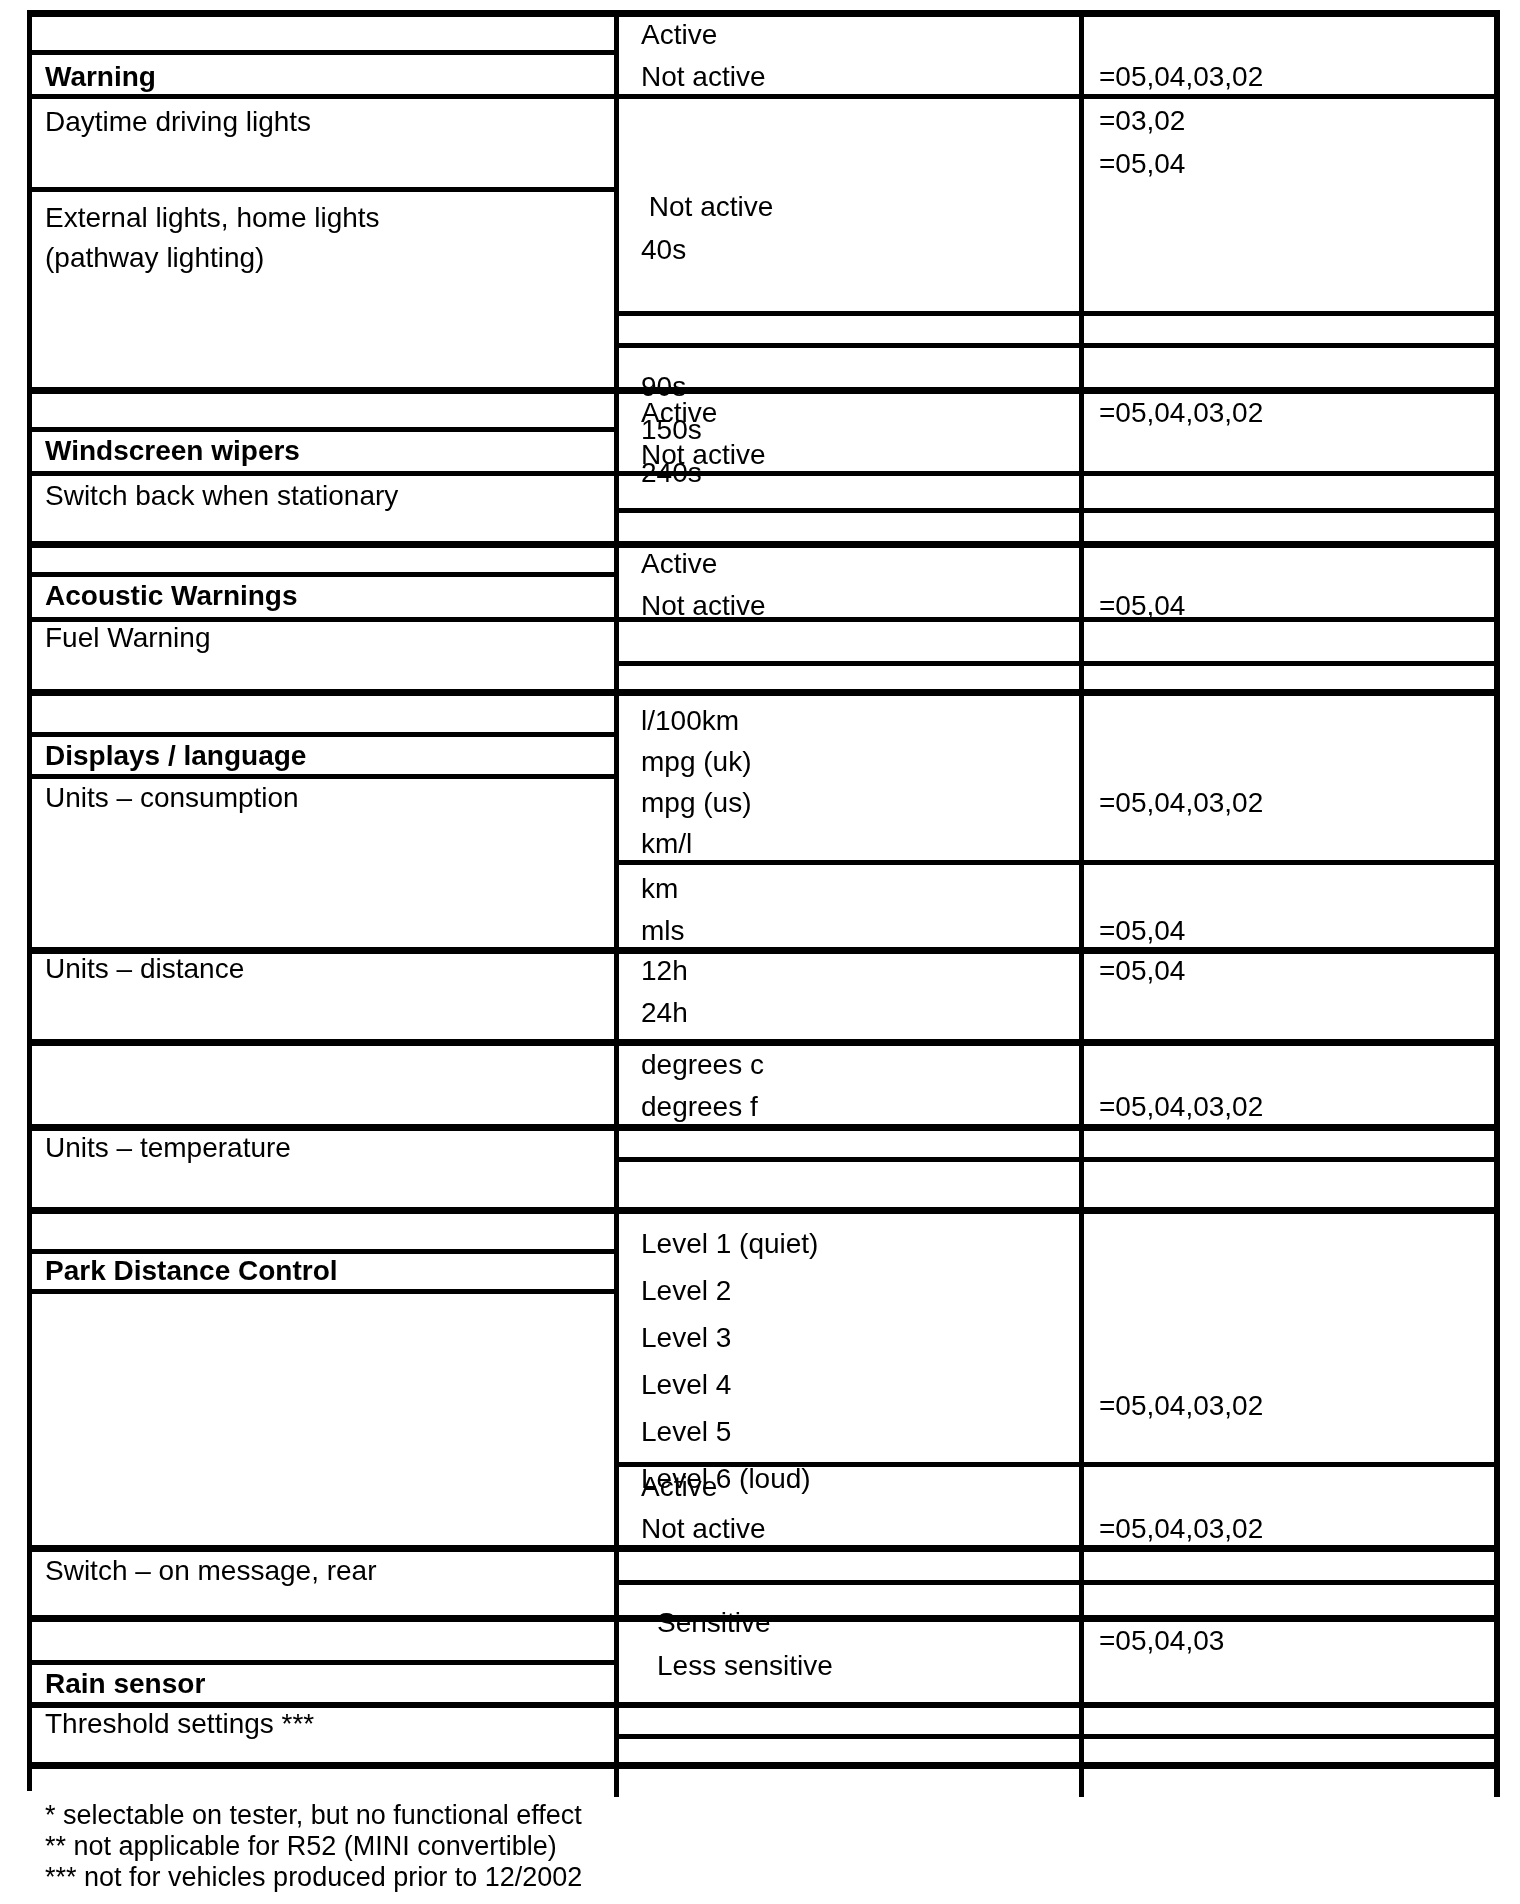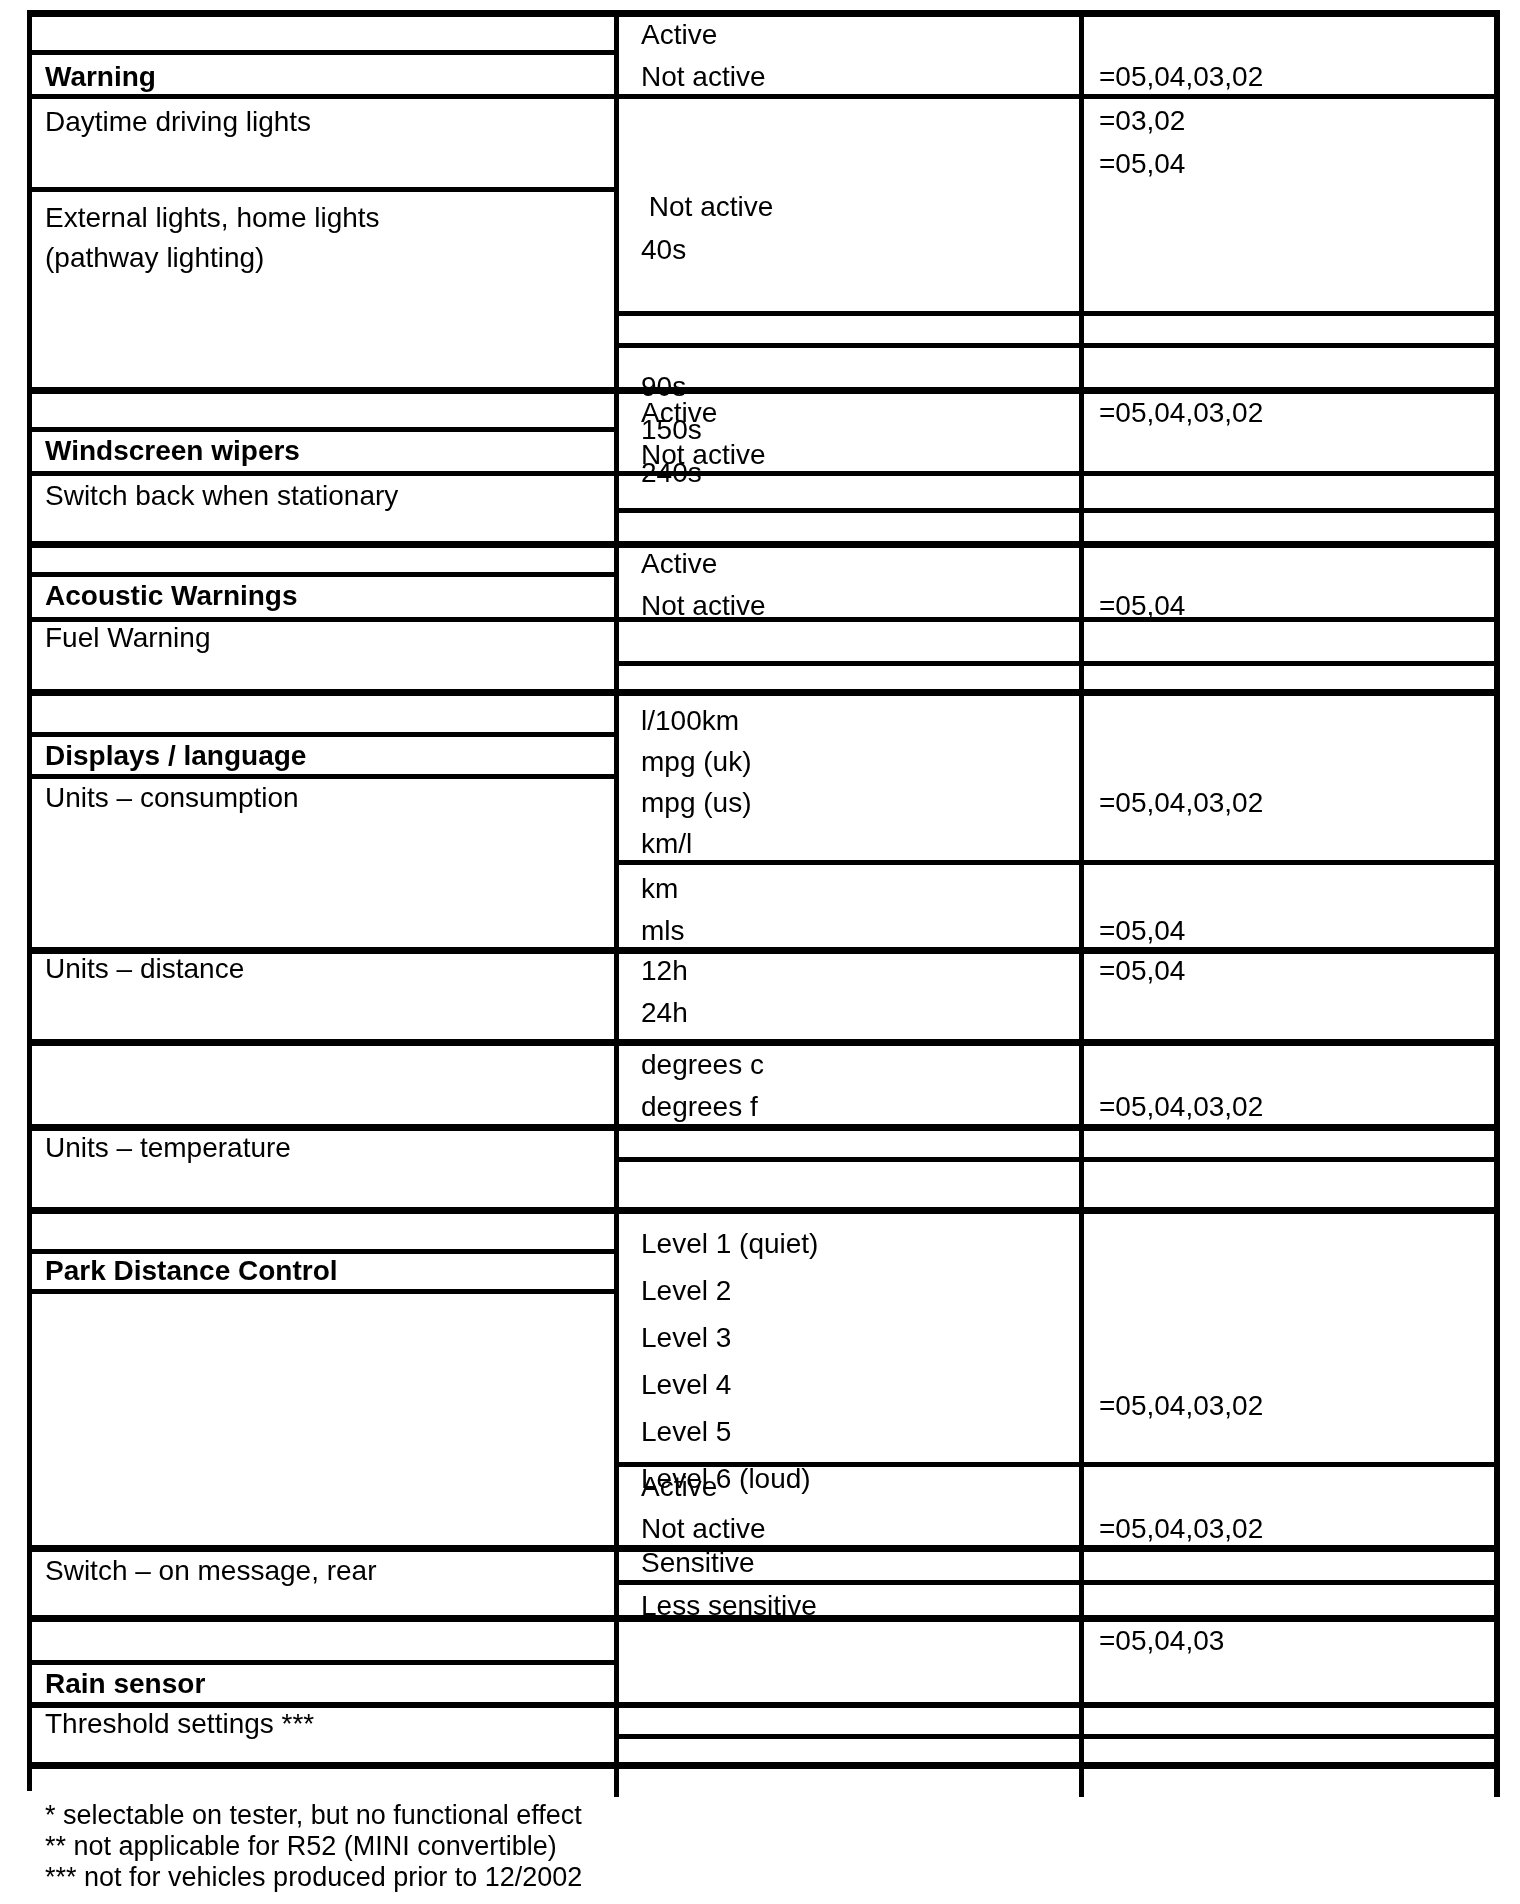--- a/index.html
+++ b/index.html
@@ -104,21 +104,21 @@
   <div class="cell c2" style="top:1044px;">degrees c
 degrees f</div>
   <div class="cell c2" style="top:1220px;line-height:47px;">Level 1 (quiet)
 Level 2
 Level 3
 Level 4
 Level 5
 Level 6 (loud)</div>
   <div class="cell c2" style="top:1466px;">Active
 Not active</div>
-  <div class="cell c2" style="top:1541px;line-height:43px;">Sensitive
+  <div class="cell c2" style="top:1601px;line-height:43px;margin-left:16px;">Sensitive
 Less sensitive</div>
 
   <div class="cell c3" style="top:14px;">
 =05,04,03,02</div>
   <div class="cell c3" style="top:99px;line-height:43px;">=03,02
 =05,04</div>
   <div class="cell c3" style="top:392px;">=05,04,03,02</div>
   <div class="cell c3" style="top:543px;">
 =05,04</div>
   <div class="cell c3" style="top:700px;line-height:41px;">

